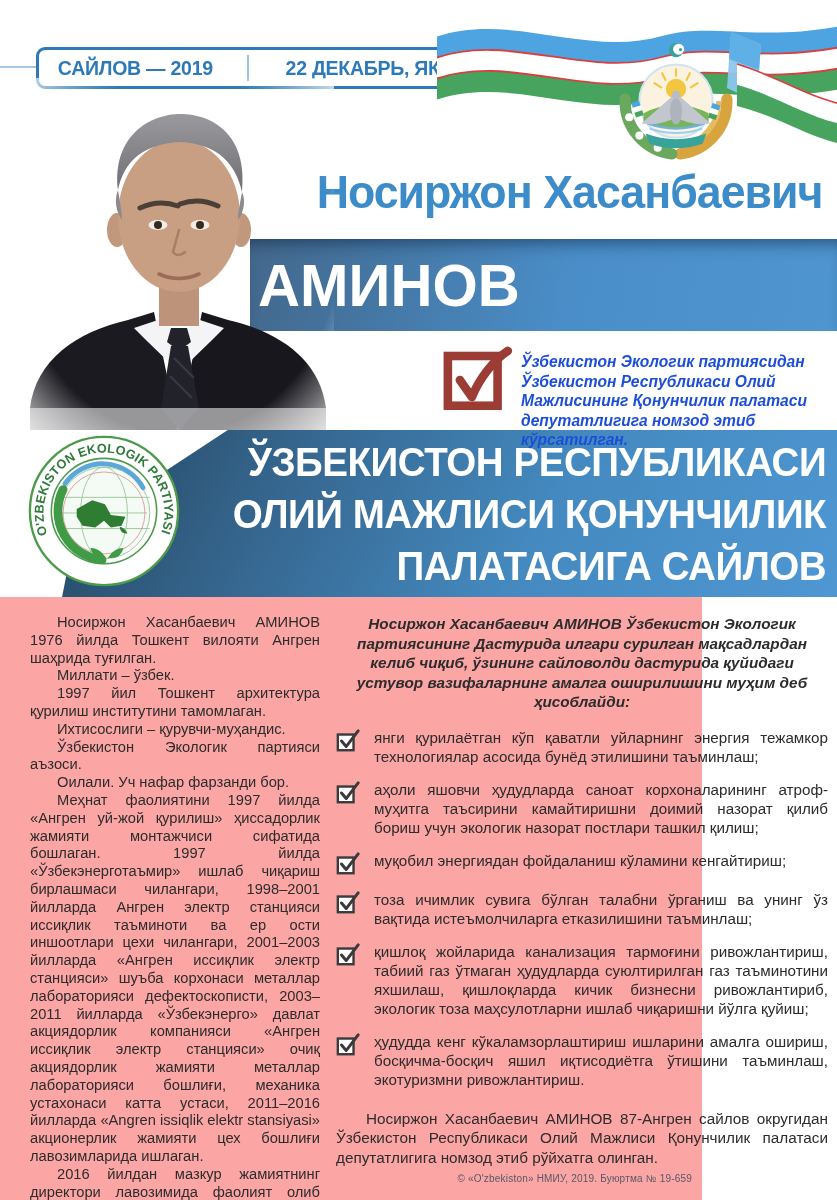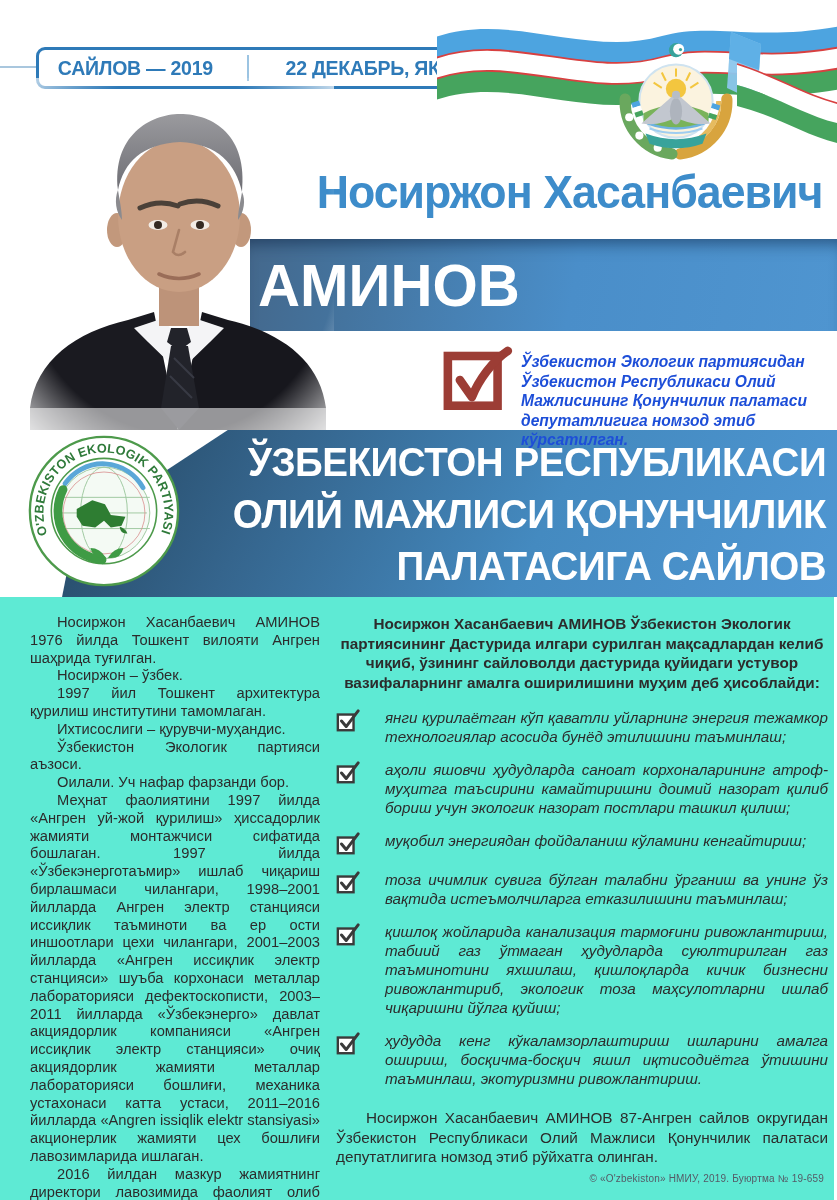--- a/index.html
+++ b/index.html
@@ -41,27 +41,27 @@
   .banner { position:absolute; left:55px; right:0; top:430px; height:167px; z-index:1;
             background:linear-gradient(118deg,#24455f 0%, #35658d 28%, #448ac0 62%, #4f97d3 100%);
             clip-path:polygon(22.1% 0, 100% 0, 100% 100%, 0.9% 100%, 2.6% 60%);
             display:flex; flex-direction:column; justify-content:center; align-items:flex-end; padding-right:11px; }
   .banner .bline { color:#fff; font-weight:bold; font-size:41px; line-height:52px; letter-spacing:-0.5px;
                    transform:scaleX(.94); transform-origin:right; white-space:nowrap; }
 
   .party-logo { position:absolute; left:26px; top:433px; width:156px; height:156px; z-index:2; }
 
   
-  .body-area { position:absolute; left:0; top:597px; width:834px; height:603px; background:#5eead4; }
+  .body-area { position:absolute; left:0; top:597px; width:702px; height:603px; background:#fca5a5; }
   .col-left { position:absolute; left:30px; top:17px; width:290px; color:#2c2c2c;
               font-size:14.7px; line-height:17.8px; text-align:justify; }
   .col-left p { text-indent:27px; }
   .col-right { position:absolute; left:336px; top:17px; width:492px; color:#2c2c2c; }
-  .intro { font-weight:bold; font-size:15.3px; line-height:19.6px; text-align:center; margin-bottom:16px; }
-  .pitem { display:flex; gap:25px; margin-bottom:14px;font-style:italic; }
+  .intro { font-weight:bold; font-size:15.3px; line-height:19.6px; text-align:center; margin-bottom:16px;font-style:italic; }
+  .pitem { display:flex; gap:14px; margin-bottom:14px; }
   .pcheck { flex:0 0 24px; width:24px; height:24px; margin-top:1px; }
   .ptext { font-size:15.2px; line-height:19px; text-align:justify; flex:1; }
   .closing { margin-top:20px; font-size:15.3px; line-height:19.4px; text-align:justify; text-indent:30px; }
   .imprint { position:absolute; right:10px; bottom:16px; font-size:10px; color:#555a66; letter-spacing:.2px; }
 </style>
 </head>
 <body>
 
 <div class="poster">
 
@@ -202,21 +202,21 @@
     <path d="M38,58 A50,50 0 0 0 78,130" fill="none" stroke="#3f9b45" stroke-width="9" stroke-linecap="round"></path>
     <path d="M52,78 l16,-9 l13,4 l6,11 l15,2 l-4,9 l-11,2 l-7,-7 l-9,7 l-13,-2 l-6,-9 Z" fill="#2e7d32"></path>
     <path d="M96,96 q6,2 8,7 q-7,1 -8,-7 Z" fill="#2e7d32"></path>
     <path d="M84,128 q6,-10 16,-10 q-3,12 -16,10 Z M82,128 q-6,-10 -16,-10 q3,12 16,10 Z" fill="#3f9b45"></path>
   </svg>
 
   <div class="body-area">
 
     <div class="col-left">
       <p class="bio-p">Носиржон Хасанбаевич АМИНОВ 1976 йилда Тошкент вилояти Ангрен шаҳрида туғилган.</p>
-        <p class="bio-p">Носиржон – ўзбек.</p>
+        <p class="bio-p">Миллати – ўзбек.</p>
         <p class="bio-p">1997 йил Тошкент архитектура қурилиш институтини тамомлаган.</p>
         <p class="bio-p">Ихтисослиги – қурувчи-муҳандис.</p>
         <p class="bio-p">Ўзбекистон Экологик партияси аъзоси.</p>
         <p class="bio-p">Оилали. Уч нафар фарзанди бор.</p>
         <p class="bio-p">Меҳнат фаолиятини 1997 йилда «Ангрен уй-жой қурилиш» ҳиссадорлик жамияти монтажчиси сифатида бошлаган. 1997 йилда «Ўзбекэнерготаъмир» ишлаб чиқариш бирлашмаси чилангари, 1998–2001 йилларда Ангрен электр станцияси иссиқлик таъминоти ва ер ости иншоотлари цехи чилангари, 2001–2003 йилларда «Ангрен иссиқлик электр станцияси» шуъба корхонаси металлар лабораторияси дефектоскописти, 2003–2011 йилларда «Ўзбекэнерго» давлат акциядорлик компанияси «Ангрен иссиқлик электр станцияси» очиқ акциядорлик жамияти металлар лабораторияси бошлиғи, механика устахонаси катта устаси, 2011–2016 йилларда «Angren issiqlik elektr stansiyasi» акционерлик жамияти цех бошлиғи лавозимларида ишлаган.</p>
         <p class="bio-p">2016 йилдан мазкур жамиятнинг директори лавозимида фаолият олиб бормоқда.</p>
     </div>
 
     <div class="col-right">
       <p class="intro">Носиржон Хасанбаевич АМИНОВ Ўзбекистон Экологик партиясининг Дастурида илгари сурилган мақсадлардан келиб чиқиб, ўзининг сайловолди дастурида қуйидаги устувор вазифаларнинг амалга оширилишини муҳим деб ҳисоблайди:</p>

